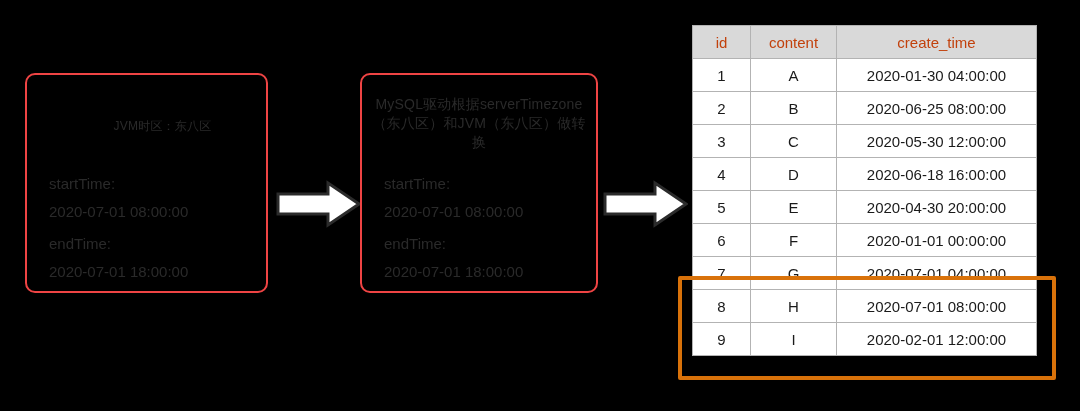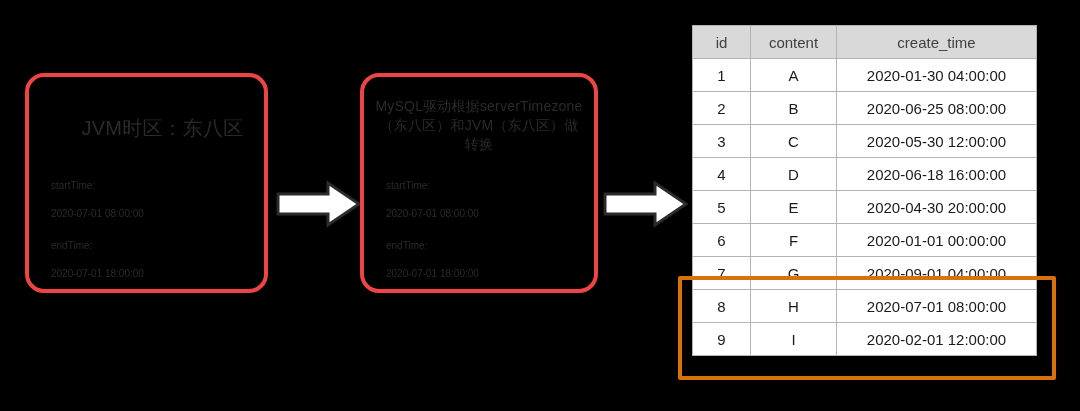--- a/index.html
+++ b/index.html
@@ -13,46 +13,46 @@
     height: 411px;
     background: #000000;
     overflow: hidden;
     font-family: "Liberation Sans", "DejaVu Sans", sans-serif;
   }
 
   
   .stage-box {
     position: absolute;
     box-sizing: border-box;
-    border: 4px solid #ef4444;
-    border-radius: 19px;
+    border: 2px solid #ef4444;
+    border-radius: 10px;
     background: #000000;
   }
   #box-jvm  { left: 25px;  top: 73px; width: 243px; height: 220px; }
   #box-mysql{ left: 360px; top: 73px; width: 238px; height: 220px; }
 
   .box-title {
     position: absolute;
     left: 0;
     right: 0;
     text-align: center;
     color: #2a2a2a;
     font-size: 15px;
     line-height: 19px;
     letter-spacing: 0.2px;
   }
-  #box-jvm .box-title   { top: 42px; font-size: 20px; padding-left: 32px; }
+  #box-jvm .box-title   { top: 42px; font-size: 12px; padding-left: 32px; }
   #box-mysql .box-title { top: 20px; font-size: 14px; padding: 0 10px; }
 
   .kv-block {
     position: absolute;
     left: 22px;
     right: 12px;
     color: #2a2a2a;
-    font-size: 10px;
+    font-size: 15px;
     line-height: 28px;
     text-align: left;
   }
   #box-jvm   .kv-start { top: 95px; }
   #box-jvm   .kv-end   { top: 155px; }
   #box-mysql .kv-start { top: 95px; }
   #box-mysql .kv-end   { top: 155px; }
   .kv-label { display: block; }
   .kv-value { display: block; }
 
@@ -82,21 +82,21 @@
     padding: 0 4px;
     text-align: center;
     font-size: 15px;
     font-weight: normal;
     color: #1a1a1a;
     background: #ffffff;
     white-space: nowrap;
   }
   #result-table thead th {
     background: #d9d9d9;
-    color: #404040;
+    color: #c2410c;
   }
   .col-id      { width: 58px; }
   .col-content { width: 86px; }
   .col-time    { width: 200px; }
 
   
   #highlight-box {
     position: absolute;
     left: 678px;
     top: 276px;
@@ -189,21 +189,21 @@
           <td>2020-04-30 20:00:00</td>
         </tr>
         <tr>
           <td>6</td>
           <td>F</td>
           <td>2020-01-01 00:00:00</td>
         </tr>
         <tr>
           <td>7</td>
           <td>G</td>
-          <td>2020-09-01 04:00:00</td>
+          <td>2020-07-01 04:00:00</td>
         </tr>
         <tr>
           <td>8</td>
           <td>H</td>
           <td>2020-07-01 08:00:00</td>
         </tr>
         <tr>
           <td>9</td>
           <td>I</td>
           <td>2020-02-01 12:00:00</td>

